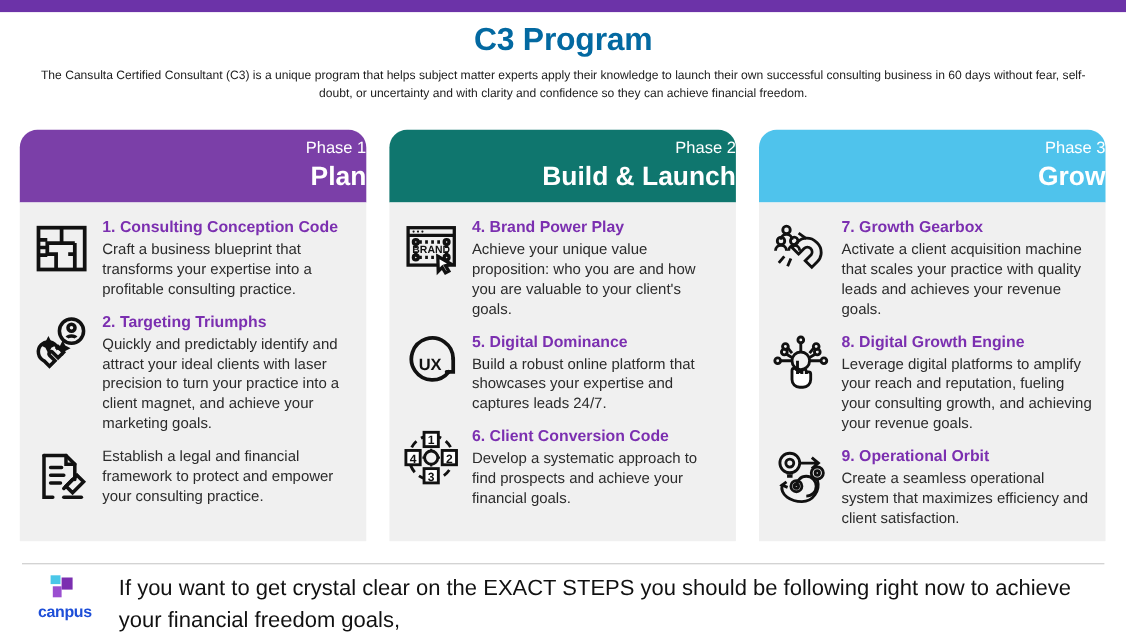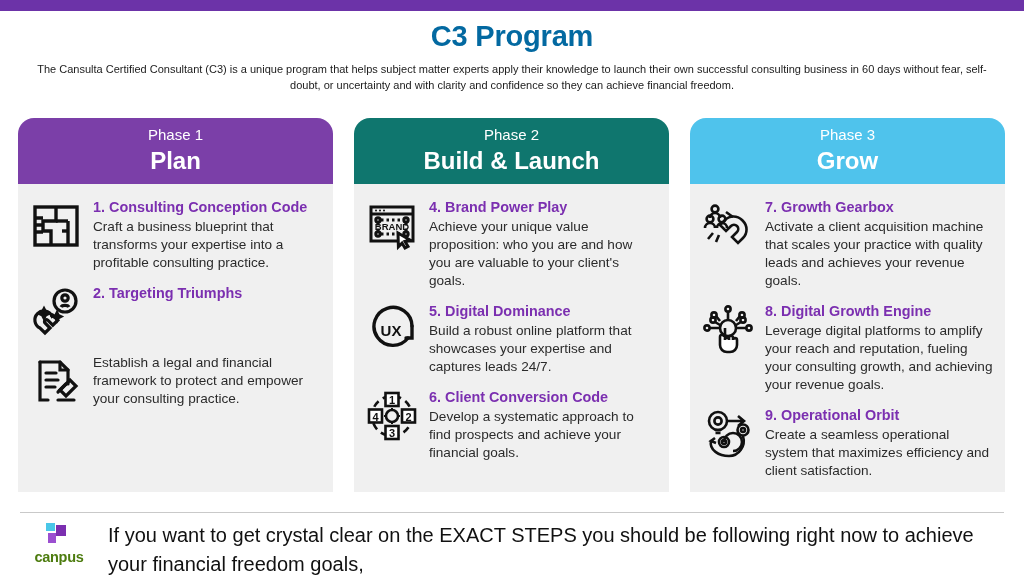--- a/index.html
+++ b/index.html
@@ -48,21 +48,21 @@
     gap: 21px;
   }
   .column {
     width: 315px;
     display: flex;
     flex-direction: column;
   }
   .phase-header {
     border-radius: 16px 16px 0 0;
     padding: 8px 0 9px 0;
-    text-align: center;
+    text-align: right;
     color: #ffffff;
   }
   .phase-label {
     font-size: 15px;
     font-weight: normal;
     line-height: 1.25;
   }
   .phase-name {
     font-size: 24px;
     font-weight: bold;
@@ -129,21 +129,21 @@
     width: 78px;
     min-width: 78px;
     padding-top: 4px;
     display: flex;
     flex-direction: column;
     align-items: center;
   }
   .logo-text {
     font-size: 14.5px;
     font-weight: bold;
-    color: #4d7c0f;
+    color: #1d4ed8;
     letter-spacing: -0.3px;
     margin-top: 1px;
   }
   .footer-text {
     flex: 1;
     font-size: 20px;
     line-height: 1.45;
     color: #111111;
     padding-top: 3px;
   }
@@ -195,20 +195,21 @@
             <circle cx="35" cy="15" r="11"></circle>
             <circle cx="35" cy="12" r="3.2"></circle>
             <path d="M31 21c1.2-2.2 6.8-2.2 8 0"></path>
             <path d="M22 30a9 9 0 1 0-12 12l5 5 5-5-5-5a2 2 0 0 1 2.8-2.8l5 5 5-5-5-5z"></path>
             <path d="M14 23l1.5 3 3 1.5-3 1.5L14 32l-1.5-3-3-1.5 3-1.5z" fill="#111"></path>
             <path d="M27 27l1.2 2.4 2.4 1.2-2.4 1.2-1.2 2.4-1.2-2.4-2.4-1.2 2.4-1.2z" fill="#111"></path>
           </svg>
         </div>
         <div class="item-text">
           <div class="item-title">2. Targeting Triumphs</div>
+          <div class="item-desc">Quickly and predictably identify and attract your ideal clients with laser precision to turn your practice into a client magnet, and achieve your marketing goals.</div>
         </div>
       </div>
 
       <div class="item">
         <div class="item-icon">
           <svg width="52" height="52" viewBox="0 0 52 52" fill="none" stroke="#111" stroke-width="3.2" stroke-linecap="round">
             <path d="M10 6h20l8 8v14"></path>
             <path d="M10 6v38h8"></path>
             <path d="M30 6v8h8"></path>
             <path d="M16 17h10M16 24h12M16 31h9"></path>

